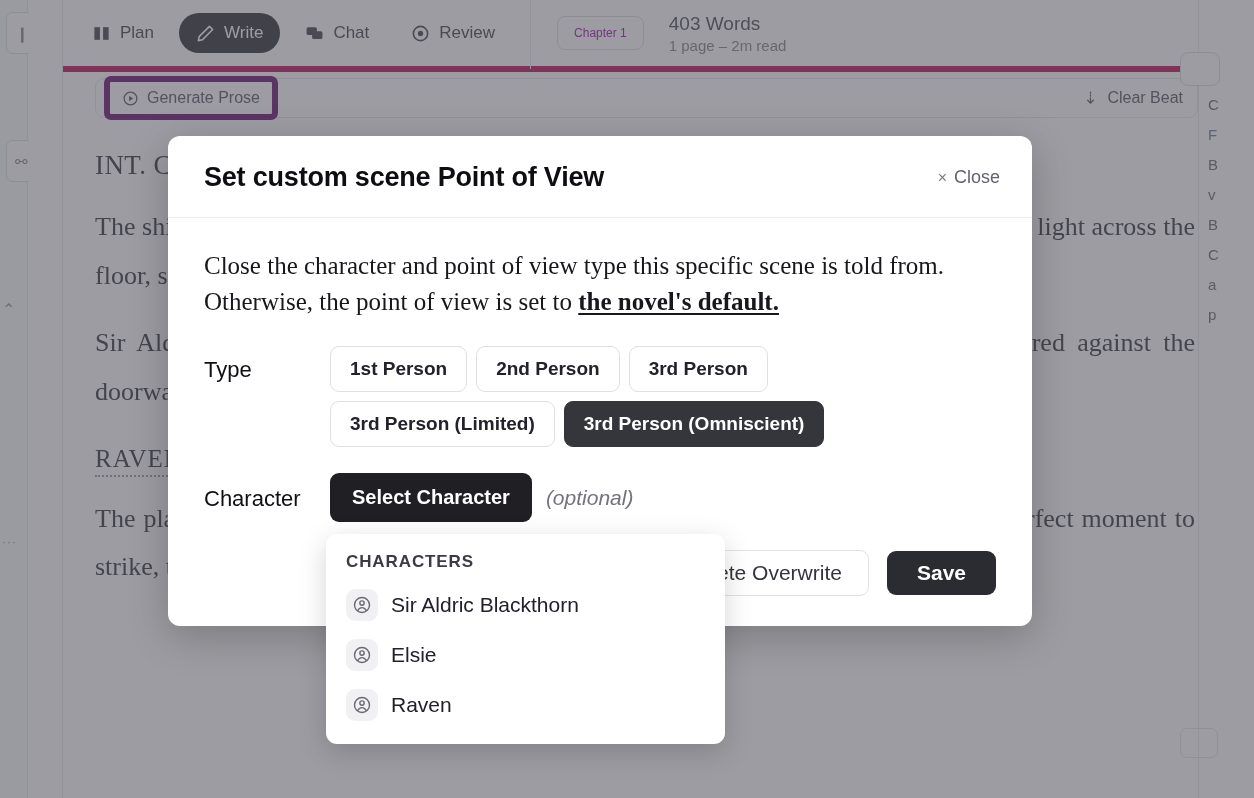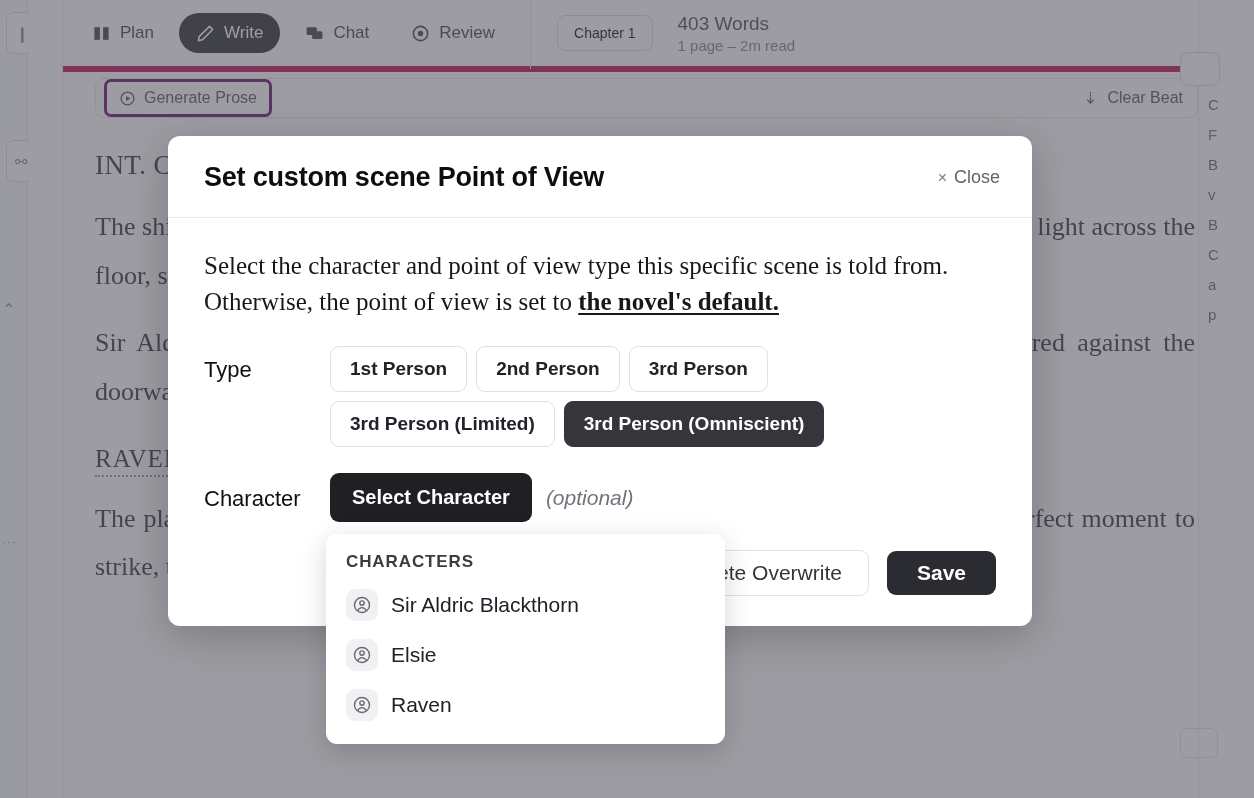--- a/index.html
+++ b/index.html
@@ -111,22 +111,22 @@
     width: 1px; height: 72px;
     background: #e9e9ec;
     margin-left: 18px;
   }
 
   .chapter-chip {
     margin-left: 26px;
     padding: 9px 16px;
     border: 1px solid #dedee2;
     border-radius: 8px;
-    font-size: 14px;
-    color: #0f172a;
+    font-size: 12px;
+    color: #a21caf;
     cursor: pointer;
     white-space: nowrap;
   }
   .word-meta {
     margin-left: 25px;
     display: flex;
     flex-direction: column;
     gap: 2px;
     white-space: nowrap;
   }
@@ -147,21 +147,21 @@
     padding: 0 14px;
   }
   .tool-btn {
     display: flex; align-items: center; gap: 8px;
     font-size: 16px; color: #5d5d66;
     cursor: pointer;
     white-space: nowrap;
   }
   .tool-btn svg { width: 17px; height: 17px; display: block; }
   .toolrow-left {
-    border: 3px solid #701a75;
+    border: 6px solid #701a75;
     border-radius: 7px;
     padding: 7px 12px;
     margin-left: -6px;
     justify-content: flex-end;
   }
 
   
   .manuscript {
     position: absolute;
     left: 95px; top: 150px;
@@ -536,21 +536,21 @@
       <div class="modal-title">Set custom scene Point of View</div>
       <div class="close-btn">
         <span class="close-x">×</span>
         <span>Close</span>
       </div>
     </div>
 
     <div class="modal-body">
 
       <div class="modal-desc">
-        <span>Select the character and point of view type this specific scene is told from. Otherwise, the point of view is set to </span><span class="desc-strong">the novel's default.</span>
+        <span>Close the character and point of view type this specific scene is told from. Otherwise, the point of view is set to </span><span class="desc-strong">the novel's default.</span>
       </div>
 
       <div class="field-row">
         <div class="field-label">Type</div>
         <div class="chip-wrap">
           <div class="chip">1st Person</div>
           <div class="chip">2nd Person</div>
           <div class="chip">3rd Person</div>
           <div class="chip">3rd Person (Limited)</div>
           <div class="chip selected">3rd Person (Omniscient)</div>

